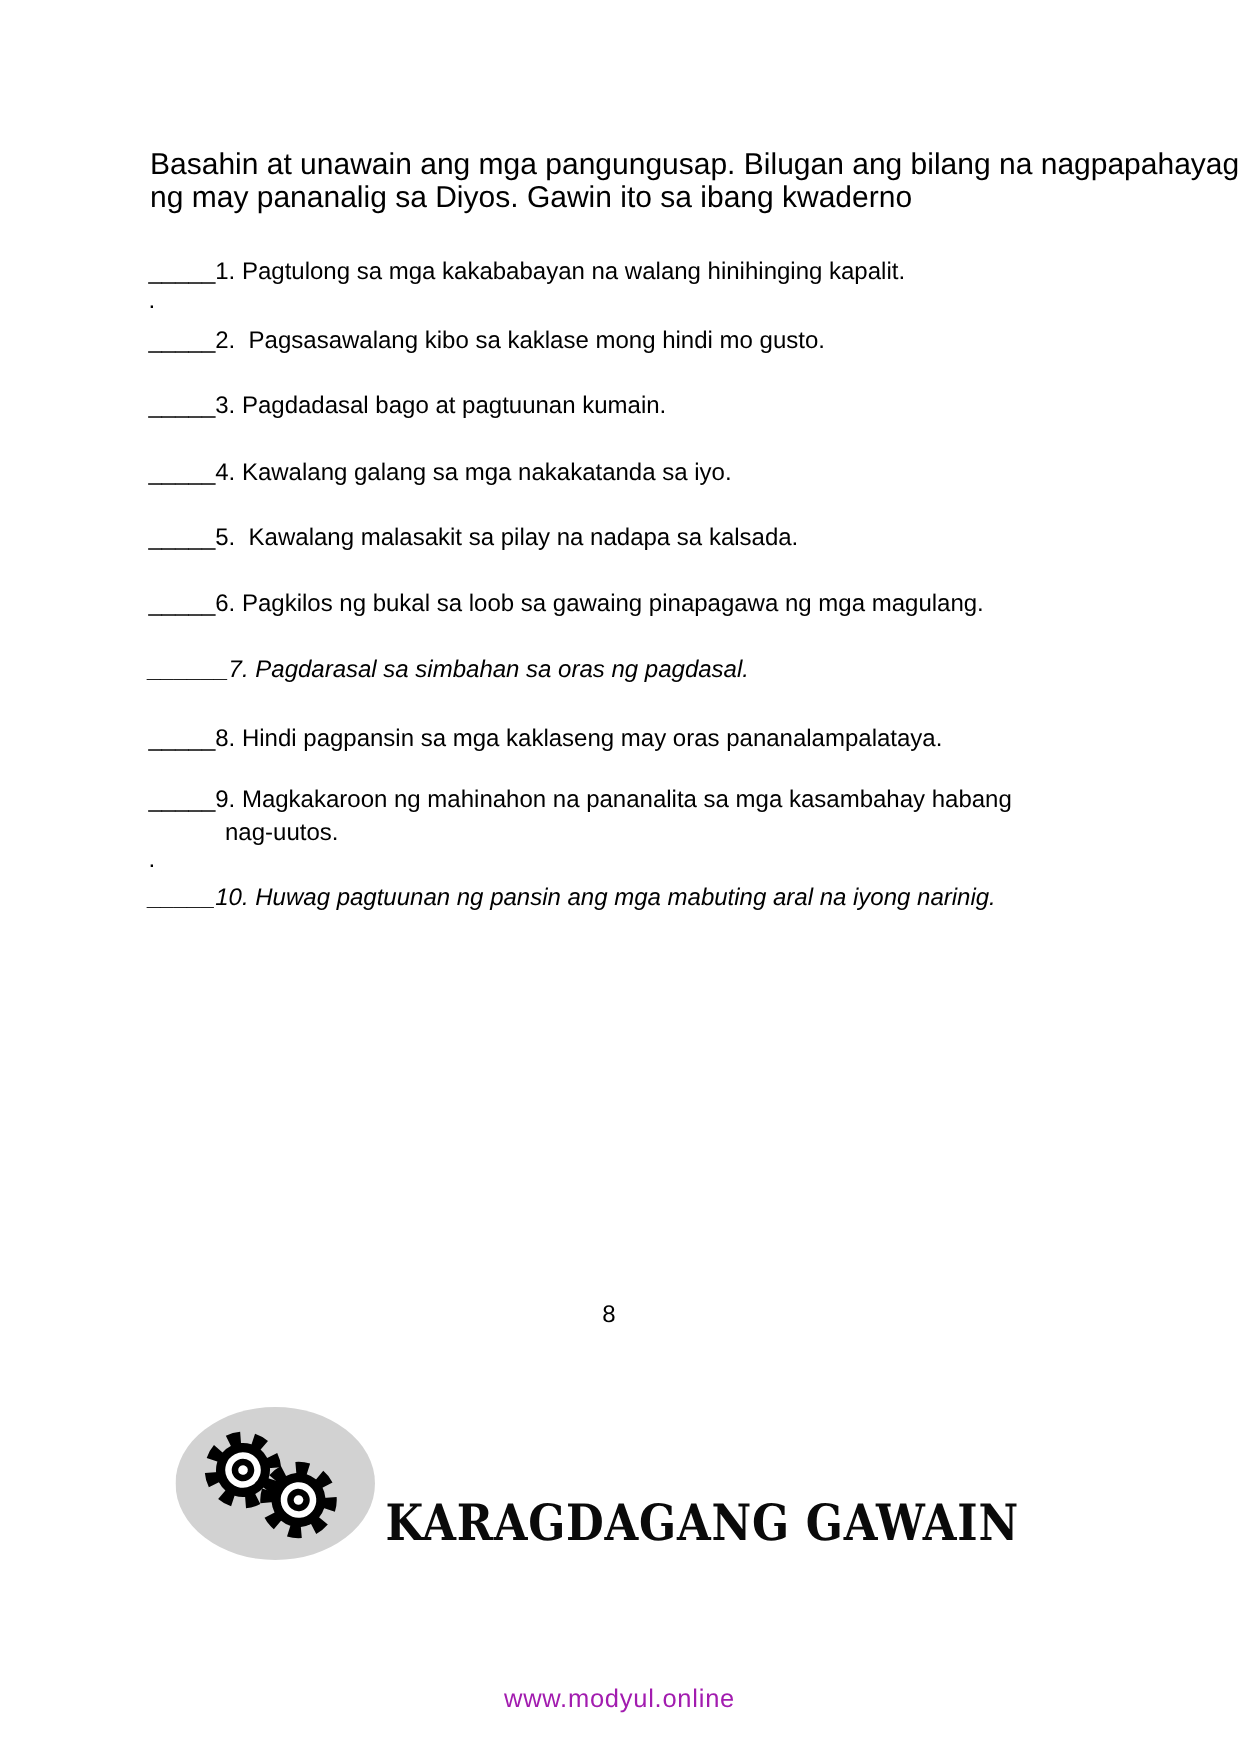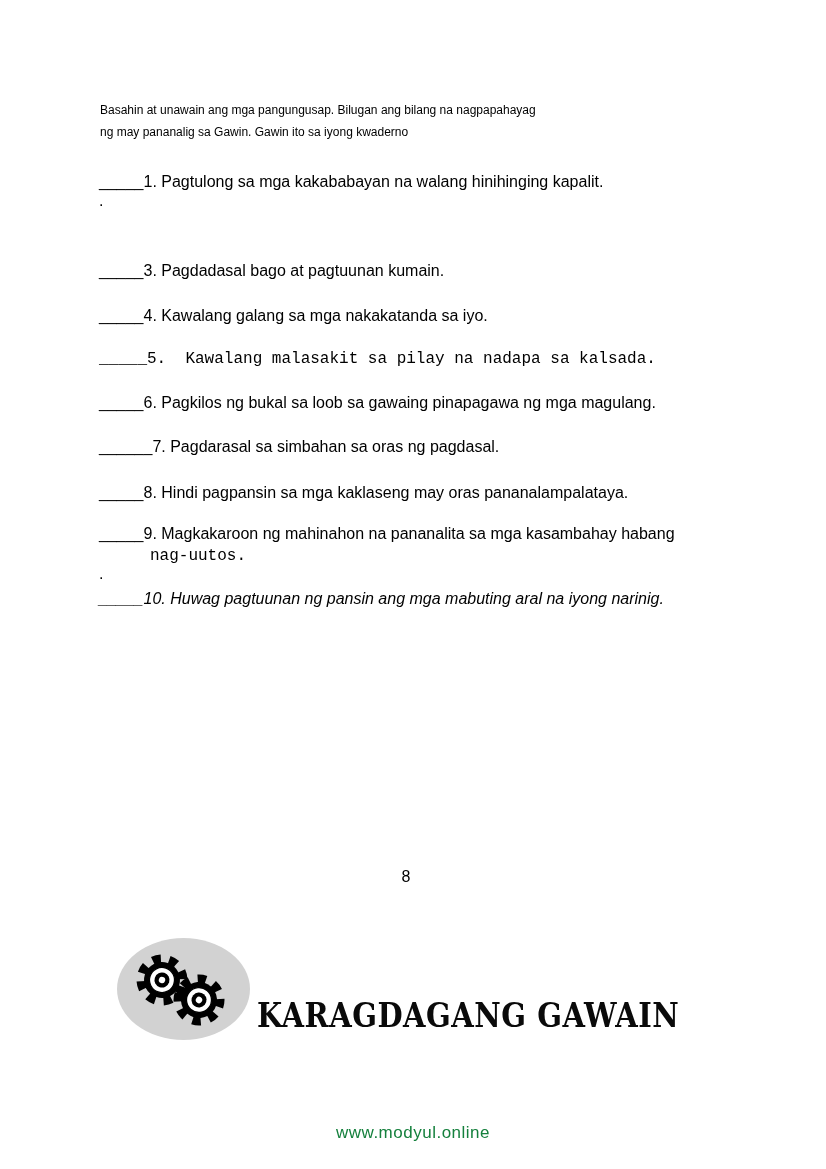--- a/index.html
+++ b/index.html
@@ -4,60 +4,61 @@
 <style>
   html,body{margin:0;padding:0;}
   body{
     width:826px;height:1169px;background:#ffffff;position:relative;
     font-family:"Liberation Sans","DejaVu Sans",sans-serif;color:#000;
     overflow:hidden;
   }
   .page{position:absolute;left:0;top:0;width:826px;height:1169px;background:#fff;}
   .instructions{
     position:absolute;left:100px;top:99px;
-    font-size:12px;line-height:22px;white-space:pre;
+    font-size:20px;line-height:22px;white-space:pre;
   }
   .items-list{position:absolute;left:0;top:0;width:826px;height:1169px;}
   .row{
     position:absolute;left:99px;
     font-size:16px;line-height:22px;white-space:pre;
   }
-  .row .cont{margin-left:51px;font-family:Liberation Mono, monospace;}
+  .row .cont{margin-left:51px;}
   .page-number{
     position:absolute;left:0;top:866px;width:812px;text-align:center;
     font-size:16px;line-height:22px;
   }
   .logo{position:absolute;left:117px;top:938px;width:133px;height:102px;}
   .heading{
     position:absolute;left:257px;top:998px;
     font-family:"DejaVu Serif","Liberation Serif",serif;
     font-weight:bold;font-size:29px;line-height:34px;letter-spacing:0.5px;
     transform:scaleY(1.15);transform-origin:left center;
     color:#0a0a0a;white-space:pre;
   }
   .watermark{
     position:absolute;left:0;top:1122px;width:826px;text-align:center;
-    font-size:17px;line-height:22px;color:#15803d;letter-spacing:0.5px;
+    font-size:17px;line-height:22px;color:#a21caf;letter-spacing:0.5px;
   }
 </style>
 </head>
 <body>
 
 <div class="page">
 
-  <div class="instructions"><div>Basahin at unawain ang mga pangungusap. Bilugan ang bilang na nagpapahayag</div><div>ng may pananalig sa Gawin. Gawin ito sa iyong kwaderno</div></div>
+  <div class="instructions"><div>Basahin at unawain ang mga pangungusap. Bilugan ang bilang na nagpapahayag</div><div>ng may pananalig sa Diyos. Gawin ito sa ibang kwaderno</div></div>
 
   <div class="items-list">
       <div class="row" style="top: 171px;"><div>_____1. Pagtulong sa mga kakababayan na walang hinihinging kapalit.</div></div>
       <div class="row" style="top: 190px;"><div>.</div></div>
+      <div class="row" style="top: 217px;"><div>_____2.  Pagsasawalang kibo sa kaklase mong hindi mo gusto.</div></div>
       <div class="row" style="top: 260px;"><div>_____3. Pagdadasal bago at pagtuunan kumain.</div></div>
       <div class="row" style="top: 305px;"><div>_____4. Kawalang galang sa mga nakakatanda sa iyo.</div></div>
-      <div class="row" style="top: 348px; font-family: Liberation Mono, monospace;"><div>_____5.  Kawalang malasakit sa pilay na nadapa sa kalsada.</div></div>
+      <div class="row" style="top: 348px;"><div>_____5.  Kawalang malasakit sa pilay na nadapa sa kalsada.</div></div>
       <div class="row" style="top: 392px;"><div>_____6. Pagkilos ng bukal sa loob sa gawaing pinapagawa ng mga magulang.</div></div>
-      <div class="row" style="top: 436px;"><div>______7. Pagdarasal sa simbahan sa oras ng pagdasal.</div></div>
+      <div class="row" style="top: 436px; font-style: italic;"><div>______7. Pagdarasal sa simbahan sa oras ng pagdasal.</div></div>
       <div class="row" style="top: 482px;"><div>_____8. Hindi pagpansin sa mga kaklaseng may oras pananalampalataya.</div></div>
       <div class="row" style="top: 523px;"><div>_____9. Magkakaroon ng mahinahon na pananalita sa mga kasambahay habang</div><div class="cont">nag-uutos.</div></div>
       <div class="row" style="top: 563px;"><div>.</div></div>
       <div class="row" style="top: 588px; font-style: italic;"><div>_____10. Huwag pagtuunan ng pansin ang mga mabuting aral na iyong narinig.</div></div>
     </div>
 
   <div class="page-number">8</div>
 
   <div class="logo">
     <svg width="133" height="102" viewBox="0 0 133 102">

